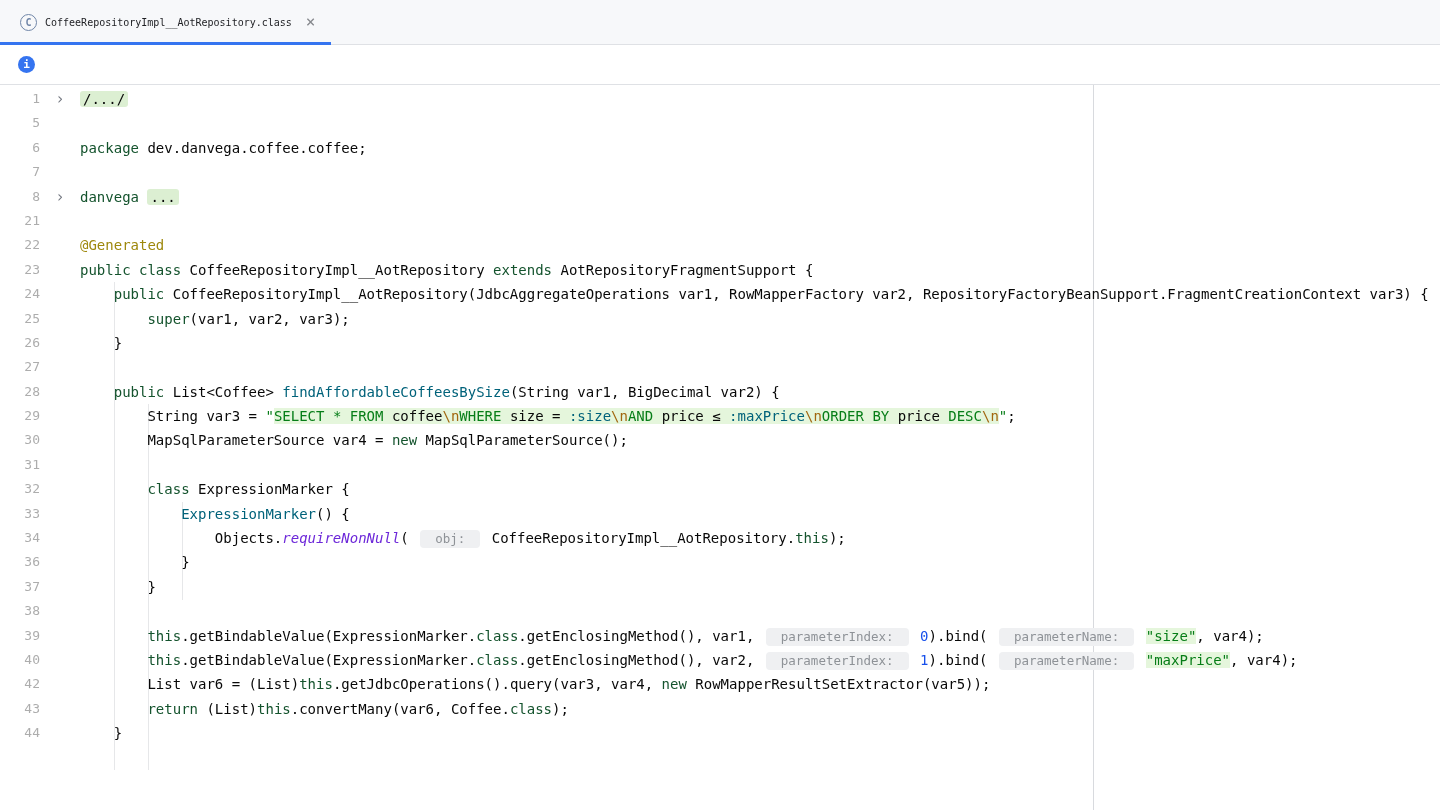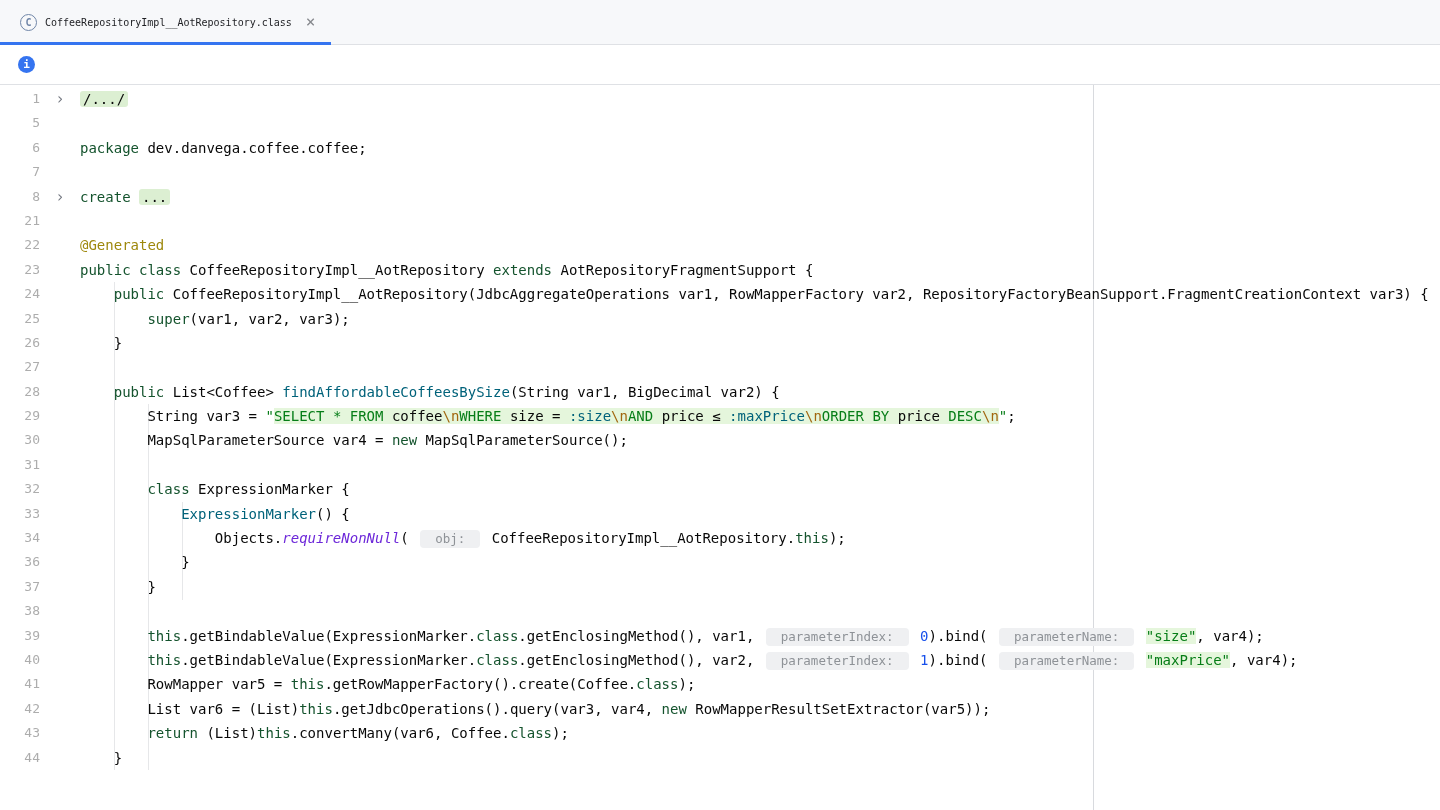--- a/index.html
+++ b/index.html
@@ -77,38 +77,37 @@
 <div class="editor">
   <div class="margin-guide"></div>
   <div class="iguide" style="left:114px;top:197px;height:488px"></div>
   <div class="iguide" style="left:148px;top:319px;height:366px"></div>
   <div class="iguide" style="left:182px;top:417px;height:98px"></div>
   <div id="code-lines">
       <div class="code-line"><span class="gutter"><span class="lnum">1</span><span class="fold">›</span></span><span class="code"><span class="sg f">/.../</span></span></div>
       <div class="code-line"><span class="gutter"><span class="lnum">5</span><span class="fold"></span></span><span class="code"></span></div>
       <div class="code-line"><span class="gutter"><span class="lnum">6</span><span class="fold"></span></span><span class="code"><span class="sg k">package</span><span class="sg p"> dev.danvega.coffee.coffee;</span></span></div>
       <div class="code-line"><span class="gutter"><span class="lnum">7</span><span class="fold"></span></span><span class="code"></span></div>
-      <div class="code-line"><span class="gutter"><span class="lnum">8</span><span class="fold">›</span></span><span class="code"><span class="sg k">create</span><span class="sg p"> </span><span class="sg f">...</span></span></div>
+      <div class="code-line"><span class="gutter"><span class="lnum">8</span><span class="fold">›</span></span><span class="code"><span class="sg k">danvega</span><span class="sg p"> </span><span class="sg f">...</span></span></div>
       <div class="code-line"><span class="gutter"><span class="lnum">21</span><span class="fold"></span></span><span class="code"></span></div>
       <div class="code-line"><span class="gutter"><span class="lnum">22</span><span class="fold"></span></span><span class="code"><span class="sg a">@Generated</span></span></div>
       <div class="code-line"><span class="gutter"><span class="lnum">23</span><span class="fold"></span></span><span class="code"><span class="sg k">public</span><span class="sg p"> </span><span class="sg k">class</span><span class="sg p"> CoffeeRepositoryImpl__AotRepository </span><span class="sg k">extends</span><span class="sg p"> AotRepositoryFragmentSupport {</span></span></div>
       <div class="code-line"><span class="gutter"><span class="lnum">24</span><span class="fold"></span></span><span class="code"><span class="sg p">    </span><span class="sg k">public</span><span class="sg p"> CoffeeRepositoryImpl__AotRepository(JdbcAggregateOperations var1, RowMapperFactory var2, RepositoryFactoryBeanSupport.FragmentCreationContext var3) {</span></span></div>
       <div class="code-line"><span class="gutter"><span class="lnum">25</span><span class="fold"></span></span><span class="code"><span class="sg p">        </span><span class="sg k">super</span><span class="sg p">(var1, var2, var3);</span></span></div>
       <div class="code-line"><span class="gutter"><span class="lnum">26</span><span class="fold"></span></span><span class="code"><span class="sg p">    }</span></span></div>
       <div class="code-line"><span class="gutter"><span class="lnum">27</span><span class="fold"></span></span><span class="code"></span></div>
       <div class="code-line"><span class="gutter"><span class="lnum">28</span><span class="fold"></span></span><span class="code"><span class="sg p">    </span><span class="sg k">public</span><span class="sg p"> List&lt;Coffee&gt; </span><span class="sg m">findAffordableCoffeesBySize</span><span class="sg p">(String var1, BigDecimal var2) {</span></span></div>
       <div class="code-line"><span class="gutter"><span class="lnum">29</span><span class="fold"></span></span><span class="code"><span class="sg p">        String var3 = </span><span class="sg s">"</span><span class="sg s bg">SELECT * FROM </span><span class="sg p bg">coffee</span><span class="sg e bg">\n</span><span class="sg s bg">WHERE </span><span class="sg p bg">size = </span><span class="sg v bg">:size</span><span class="sg e bg">\n</span><span class="sg s bg">AND </span><span class="sg p bg">price ≤ </span><span class="sg v bg">:maxPrice</span><span class="sg e bg">\n</span><span class="sg s bg">ORDER BY </span><span class="sg p bg">price </span><span class="sg s bg">DESC</span><span class="sg e bg">\n</span><span class="sg s">"</span><span class="sg p">;</span></span></div>
       <div class="code-line"><span class="gutter"><span class="lnum">30</span><span class="fold"></span></span><span class="code"><span class="sg p">        MapSqlParameterSource var4 = </span><span class="sg k">new</span><span class="sg p"> MapSqlParameterSource();</span></span></div>
       <div class="code-line"><span class="gutter"><span class="lnum">31</span><span class="fold"></span></span><span class="code"></span></div>
       <div class="code-line"><span class="gutter"><span class="lnum">32</span><span class="fold"></span></span><span class="code"><span class="sg p">        </span><span class="sg k">class</span><span class="sg p"> ExpressionMarker {</span></span></div>
       <div class="code-line"><span class="gutter"><span class="lnum">33</span><span class="fold"></span></span><span class="code"><span class="sg p">            </span><span class="sg m">ExpressionMarker</span><span class="sg p">() {</span></span></div>
       <div class="code-line"><span class="gutter"><span class="lnum">34</span><span class="fold"></span></span><span class="code"><span class="sg p">                Objects.</span><span class="sg im">requireNonNull</span><span class="sg p">( </span><span class="sg h">obj:</span><span class="sg p"> CoffeeRepositoryImpl__AotRepository.</span><span class="sg k">this</span><span class="sg p">);</span></span></div>
       <div class="code-line"><span class="gutter"><span class="lnum">36</span><span class="fold"></span></span><span class="code"><span class="sg p">            }</span></span></div>
       <div class="code-line"><span class="gutter"><span class="lnum">37</span><span class="fold"></span></span><span class="code"><span class="sg p">        }</span></span></div>
       <div class="code-line"><span class="gutter"><span class="lnum">38</span><span class="fold"></span></span><span class="code"></span></div>
       <div class="code-line"><span class="gutter"><span class="lnum">39</span><span class="fold"></span></span><span class="code"><span class="sg p">        </span><span class="sg k">this</span><span class="sg p">.getBindableValue(ExpressionMarker.</span><span class="sg k">class</span><span class="sg p">.getEnclosingMethod(), var1, </span><span class="sg h">parameterIndex:</span><span class="sg p"> </span><span class="sg n">0</span><span class="sg p">).bind( </span><span class="sg h">parameterName:</span><span class="sg p"> </span><span class="sg s bg">"size"</span><span class="sg p">, var4);</span></span></div>
       <div class="code-line"><span class="gutter"><span class="lnum">40</span><span class="fold"></span></span><span class="code"><span class="sg p">        </span><span class="sg k">this</span><span class="sg p">.getBindableValue(ExpressionMarker.</span><span class="sg k">class</span><span class="sg p">.getEnclosingMethod(), var2, </span><span class="sg h">parameterIndex:</span><span class="sg p"> </span><span class="sg n">1</span><span class="sg p">).bind( </span><span class="sg h">parameterName:</span><span class="sg p"> </span><span class="sg s bg">"maxPrice"</span><span class="sg p">, var4);</span></span></div>
-      <div class="code-line"><span class="gutter"><span class="lnum">41</span><span class="fold"></span></span><span class="code"><span class="sg p">        RowMapper var5 = </span><span class="sg k">this</span><span class="sg p">.getRowMapperFactory().create(Coffee.</span><span class="sg k">class</span><span class="sg p">);</span></span></div>
       <div class="code-line"><span class="gutter"><span class="lnum">42</span><span class="fold"></span></span><span class="code"><span class="sg p">        List var6 = (List)</span><span class="sg k">this</span><span class="sg p">.getJdbcOperations().query(var3, var4, </span><span class="sg k">new</span><span class="sg p"> RowMapperResultSetExtractor(var5));</span></span></div>
       <div class="code-line"><span class="gutter"><span class="lnum">43</span><span class="fold"></span></span><span class="code"><span class="sg p">        </span><span class="sg k">return</span><span class="sg p"> (List)</span><span class="sg k">this</span><span class="sg p">.convertMany(var6, Coffee.</span><span class="sg k">class</span><span class="sg p">);</span></span></div>
       <div class="code-line"><span class="gutter"><span class="lnum">44</span><span class="fold"></span></span><span class="code"><span class="sg p">    }</span></span></div>
     </div>
 </div>
 
 </body></html>

